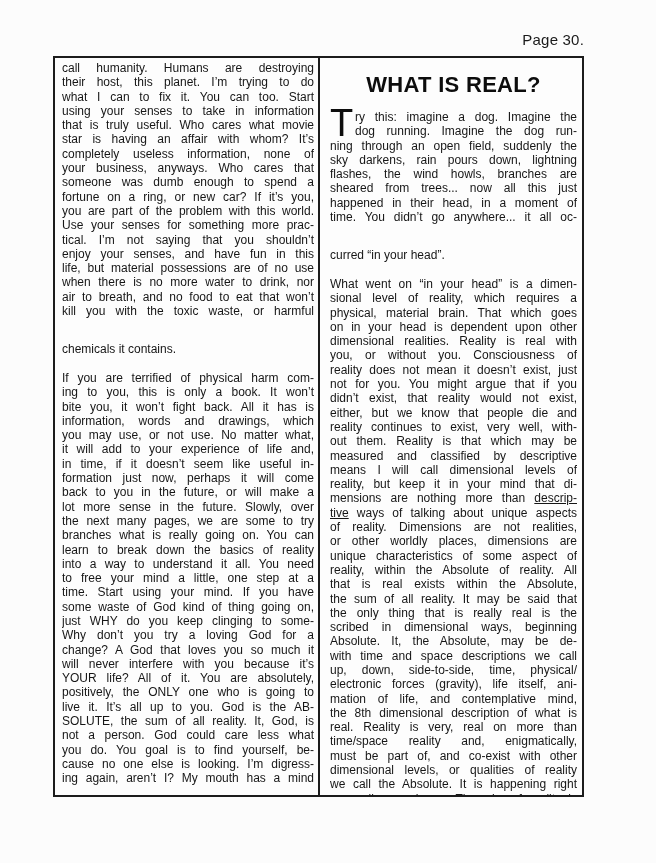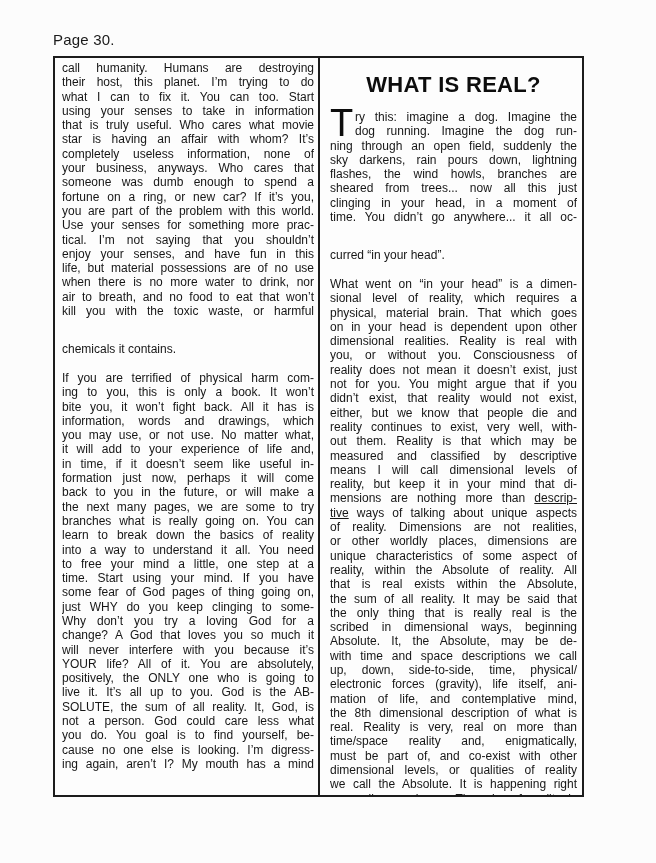--- a/index.html
+++ b/index.html
@@ -14,21 +14,21 @@
     background: #fcfcfc;
     font-family: "Liberation Sans", "DejaVu Sans", sans-serif;
     color: #161616;
     overflow: hidden;
   }
   .page-header {
     position: absolute;
     top: 31px;
     left: 53px;
     width: 531px;
-    text-align: left;
+    text-align: right;
     font-size: 15px;
     letter-spacing: 0.2px;
     color: #1a1a1a;
   }
   .content-box {
     position: absolute;
     left: 53px;
     top: 56px;
     width: 531px;
     height: 741px;
@@ -122,27 +122,28 @@
         <div class="para">
           <div class="line">If you are terrified of physical harm com-</div>
           <div class="line">ing to you, this is only a book. It won’t</div>
           <div class="line">bite you, it won’t fight back. All it has is</div>
           <div class="line">information, words and drawings, which</div>
           <div class="line">you may use, or not use. No matter what,</div>
           <div class="line">it will add to your experience of life and,</div>
           <div class="line">in time, if it doesn’t seem like useful in-</div>
           <div class="line">formation just now, perhaps it will come</div>
           <div class="line">back to you in the future, or will make a</div>
+          <div class="line">lot more sense in the future. Slowly, over</div>
           <div class="line">the next many pages, we are some to try</div>
           <div class="line">branches what is really going on. You can</div>
           <div class="line">learn to break down the basics of reality</div>
           <div class="line">into a way to understand it all. You need</div>
           <div class="line">to free your mind a little, one step at a</div>
           <div class="line">time. Start using your mind. If you have</div>
-          <div class="line">some fear of God pages of thing going on,</div>
+          <div class="line">some waste of God kind of thing going on,</div>
           <div class="line">just WHY do you keep clinging to some-</div>
           <div class="line">Why don’t you try a loving God for a</div>
           <div class="line">change? A God that loves you so much it</div>
           <div class="line">will never interfere with you because it’s</div>
           <div class="line">YOUR life? All of it. You are absolutely,</div>
           <div class="line">positively, the ONLY one who is going to</div>
           <div class="line">live it. It’s all up to you. God is the AB-</div>
           <div class="line">SOLUTE, the sum of all reality. It, God, is</div>
           <div class="line">not a person. God could care less what</div>
           <div class="line">you do. You goal is to find yourself, be-</div>
@@ -157,21 +158,21 @@
     <div class="col-right">
       <div class="article-heading">WHAT IS REAL?</div>
     <div class="para">
           <span class="dropcap">T</span>
           <div class="line dc-indent">ry this: imagine a dog. Imagine the</div>
           <div class="line dc-indent">dog running. Imagine the dog run-</div>
           <div class="line">ning through an open field, suddenly the</div>
           <div class="line">sky darkens, rain pours down, lightning</div>
           <div class="line">flashes, the wind howls, branches are</div>
           <div class="line">sheared from trees... now all this just</div>
-          <div class="line">clinging in your head, in a moment of</div>
+          <div class="line">happened in their head, in a moment of</div>
           <div class="line">time. You didn’t go anywhere... it all oc-</div>
           <div class="line last">curred “in your head”.</div>
         </div>
         <div class="para">
           <div class="line">What went on “in your head” is a dimen-</div>
           <div class="line">sional level of reality, which requires a</div>
           <div class="line">physical, material brain. That which goes</div>
           <div class="line">on in your head is dependent upon other</div>
           <div class="line">dimensional realities. Reality is real with</div>
           <div class="line">you, or without you. Consciousness of</div>

